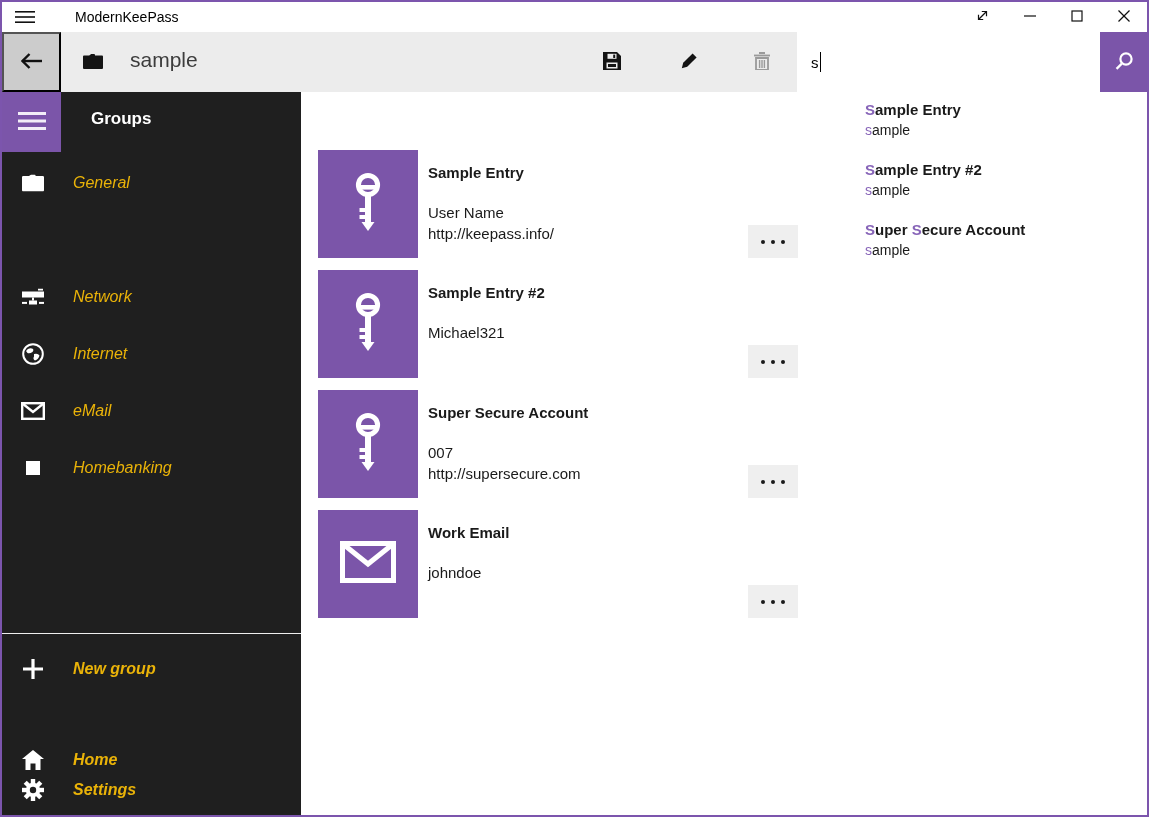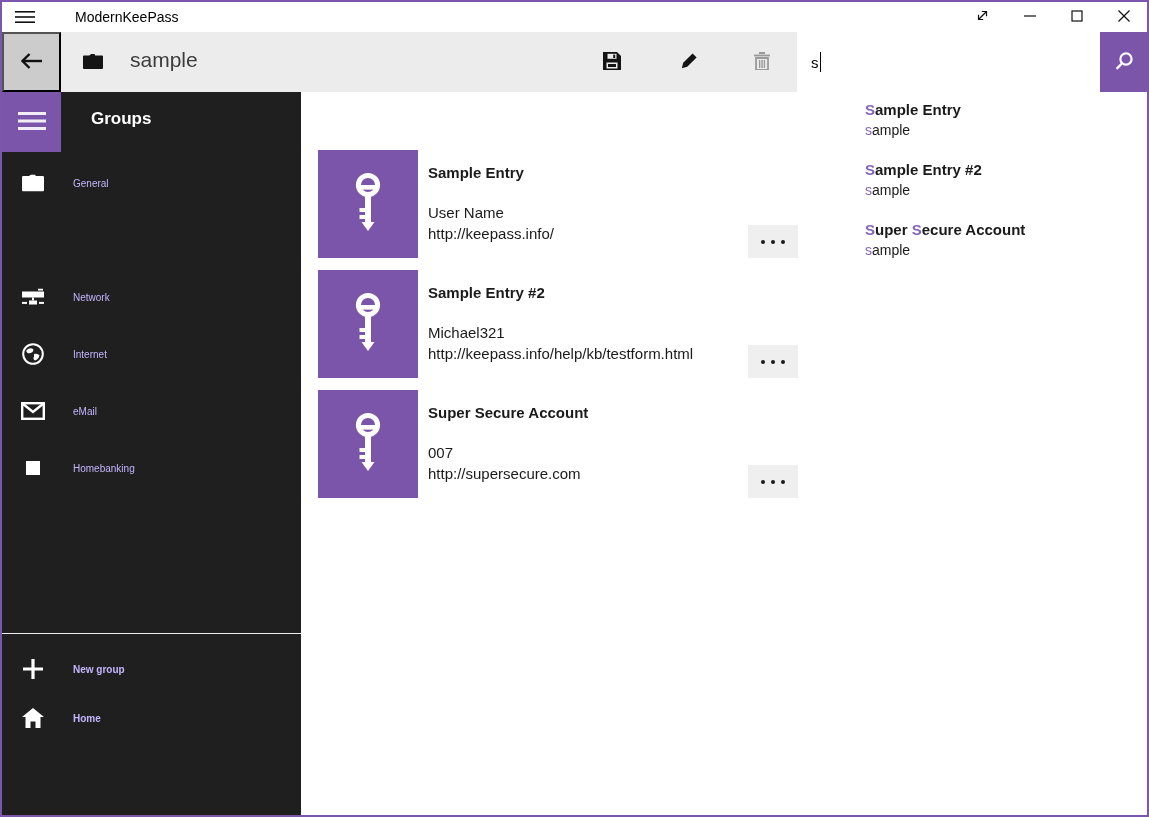--- a/index.html
+++ b/index.html
@@ -28,21 +28,21 @@
   .search-text { font-size:15px; color:#000; }
   .caret { width:1px; height:20px; background:#000; margin-left:1px; }
   .search-btn { position:absolute; left:1098px; top:0; width:47px; height:60px; background:#7b55a9; border:none; display:flex; align-items:center; justify-content:center; }
 
   
   .sidebar { position:absolute; left:2px; top:92px; width:299px; height:723px; background:#1f1f1f; }
   .nav-toggle { position:absolute; left:0; top:0; width:59px; height:60px; background:#7b55a9; border:none; display:flex; align-items:center; justify-content:center; }
   .groups-header { position:absolute; left:89px; top:17px; color:#fff; font-weight:bold; font-size:17px; }
   .side-item { position:absolute; left:0; width:100%; height:26px; cursor:default; }
   .side-item .s-icon { position:absolute; left:19px; top:50%; transform:translateY(-50%); width:24px; display:flex; justify-content:center; }
-  .side-item .s-label { position:absolute; left:71px; top:50%; transform:translateY(-50%); color:#c4b5fd; font-size:10px; white-space:nowrap; }
+  .side-item .s-label { position:absolute; left:71px; top:50%; transform:translateY(-50%); color:#eab308; font-size:16px; white-space:nowrap;font-style:italic; }
   .side-item.bold .s-label { font-weight:bold;text-align:right; }
   .separator { position:absolute; left:0; top:541px; width:100%; height:1px; background:#eeeeee; }
 
   
   .entry { position:absolute; left:318px; width:482px; height:108px; }
   .tile { position:absolute; left:0; top:0; width:100px; height:108px; background:#7b55a9; display:flex; align-items:center; justify-content:center; }
   .e-title { position:absolute; left:110px; top:14px; font-size:15px; font-weight:bold; color:#1a1a1a; white-space:nowrap; }
   .e-user  { position:absolute; left:110px; top:54px; font-size:15px; color:#1a1a1a; white-space:nowrap;text-align:center; }
   .e-url   { position:absolute; left:110px; top:75px; font-size:15px; color:#1a1a1a; white-space:nowrap; }
   .dots { position:absolute; left:430px; top:75px; width:50px; height:33px; background:#efefef; border:none; display:flex; align-items:center; justify-content:center; gap:6px; }
@@ -229,27 +229,44 @@
     <div class="separator"></div>
 
     <div class="side-item bold" style="top:564px">
       <span class="s-icon">
         <svg width="20" height="20" viewBox="0 0 20 20">
             <path d="M8.4 0 H11.6 V8.4 H20 V11.6 H11.6 V20 H8.4 V11.6 H0 V8.4 H8.4 Z" fill="#fff"></path>
           </svg>
       </span>
       <span class="s-label">New group</span>
     </div>
-    <div class="side-item bold" style="top:613px">
+    <div class="side-item bold" style="top:655px">
       <span class="s-icon">
         <svg width="22" height="20" viewBox="0 0 22 20">
             <path d="M11 0 L22 9 H18.5 V20 H13.5 V13.5 H8.5 V20 H3.5 V9 H0 Z" fill="#fff"></path>
           </svg>
       </span>
       <span class="s-label">Home</span>
+    </div>
+    <div class="side-item bold" style="top:685px">
+      <span class="s-icon">
+        <svg width="22" height="22" viewBox="0 0 22 22">
+            <g fill="#fff">
+              <g transform="translate(11,11)">
+                <rect x="-2.2" y="-11" width="4.4" height="22"></rect>
+                <rect x="-2.2" y="-11" width="4.4" height="22" transform="rotate(45)"></rect>
+                <rect x="-2.2" y="-11" width="4.4" height="22" transform="rotate(90)"></rect>
+                <rect x="-2.2" y="-11" width="4.4" height="22" transform="rotate(135)"></rect>
+              </g>
+              <circle cx="11" cy="11" r="7.2"></circle>
+            </g>
+            <circle cx="11" cy="11" r="3.2" fill="#1f1f1f"></circle>
+          </svg>
+      </span>
+      <span class="s-label">Settings</span>
     </div>
   </div>
 
   <div class="entry" style="top:150px">
     <div class="tile">
       <span>
         <svg width="42" height="60" viewBox="0 0 42 60">
             <circle cx="21" cy="13" r="9.6" fill="none" stroke="#fff" stroke-width="5"></circle>
             <rect x="12" y="13" width="18" height="4.6" fill="#fff"></rect>
             <rect x="18" y="21" width="6" height="29" fill="#fff"></rect>
@@ -277,21 +294,20 @@
             <rect x="12" y="13" width="18" height="4.6" fill="#fff"></rect>
             <rect x="18" y="21" width="6" height="29" fill="#fff"></rect>
             <rect x="12.5" y="36" width="5.5" height="4" fill="#fff"></rect>
             <rect x="12.5" y="43" width="5.5" height="4" fill="#fff"></rect>
             <path d="M14.5 50 H27.5 L21 59 Z" fill="#fff"></path>
           </svg>
       </span>
     </div>
     <div class="e-title">Sample Entry #2</div>
     <div class="e-user">Michael321</div>
-    <div class="e-url">http://keepass.info/help/kb/testform.html</div>
     <button class="dots">
         <span class="dot"></span>
         <span class="dot"></span>
         <span class="dot"></span>
       </button>
   </div>
 
   <div class="entry" style="top:390px">
     <div class="tile">
       <span>
@@ -308,20 +324,37 @@
     <div class="e-title">Super Secure Account</div>
     <div class="e-user">007</div>
     <div class="e-url">http://supersecure.com</div>
     <button class="dots">
         <span class="dot"></span>
         <span class="dot"></span>
         <span class="dot"></span>
       </button>
   </div>
 
+  <div class="entry" style="top:510px">
+    <div class="tile">
+      <span>
+        <svg width="56" height="42" viewBox="0 0 56 42">
+            <rect x="2.5" y="2.5" width="51" height="37" fill="none" stroke="#fff" stroke-width="5"></rect>
+            <path d="M3 3 L28 23 L53 3" fill="none" stroke="#fff" stroke-width="5"></path>
+          </svg>
+      </span>
+    </div>
+    <div class="e-title">Work Email</div>
+    <div class="e-user">johndoe</div>
+    <button class="dots">
+        <span class="dot"></span>
+        <span class="dot"></span>
+        <span class="dot"></span>
+      </button>
+  </div>
 
   <div class="suggestions">
     <div class="sug" style="top:8px">
       <div class="sug-title"><span class="hl">S</span><span>ample Entry</span></div>
       <div class="sug-sub"><span class="hl">s</span><span>ample</span></div>
     </div>
     <div class="sug" style="top:68px">
       <div class="sug-title"><span class="hl">S</span><span>ample Entry #2</span></div>
       <div class="sug-sub"><span class="hl">s</span><span>ample</span></div>
     </div>

